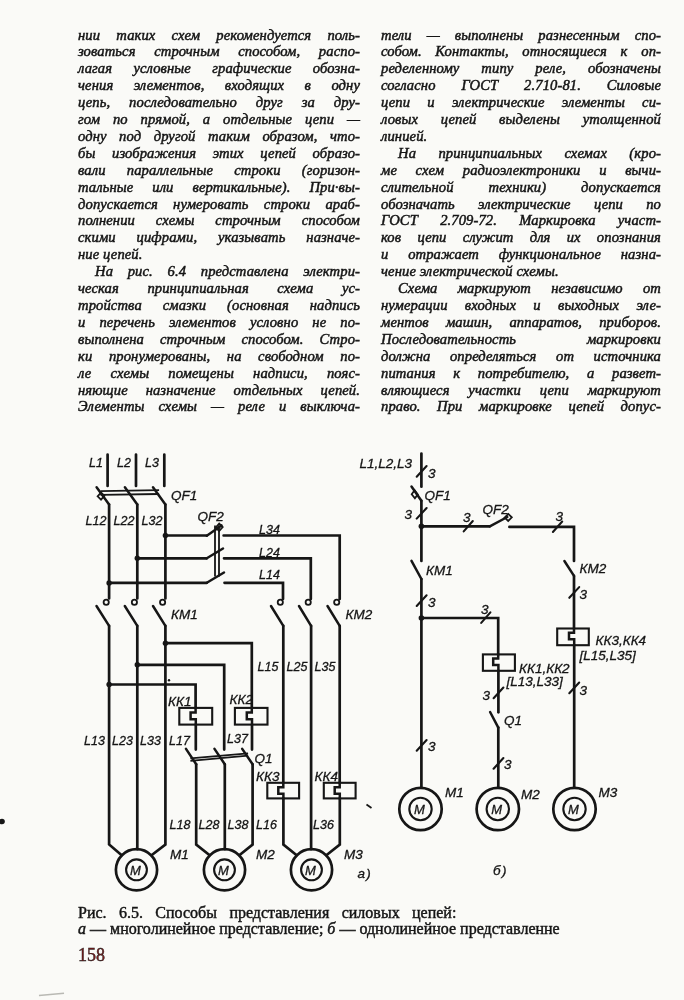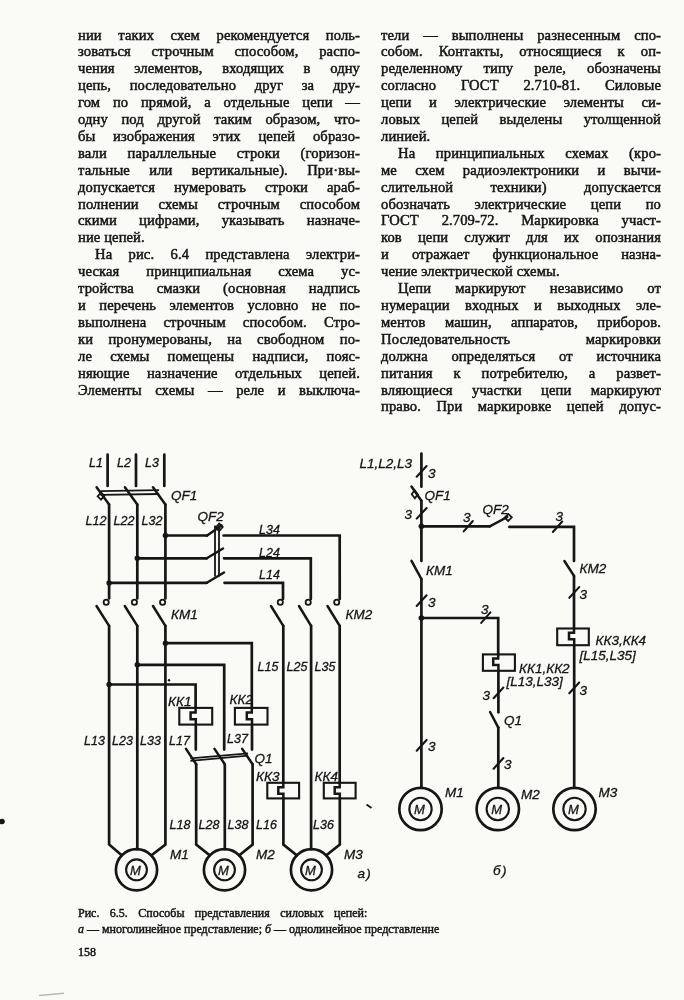--- a/index.html
+++ b/index.html
@@ -1,34 +1,35 @@
 <!DOCTYPE html>
 <html><head>
 <meta charset="utf-8">
 <style>
   html,body{margin:0;padding:0;}
   body{width:684px;height:1000px;background:#fafaf7;position:relative;overflow:hidden;
        font-family:"Liberation Serif", serif;}
   .col{position:absolute;color:#151515;font-size:14.6px;line-height:16.9px;
-       letter-spacing:0.1px;-webkit-text-stroke:0.5px #151515;}
+       letter-spacing:0.1px;font-style:italic;-webkit-text-stroke:0.5px #151515;}
   .col div{text-align:justify;text-align-last:justify;white-space:nowrap;}
   .col div.nj{text-align:left;text-align-last:left;}
   .col div.in{text-indent:17px;}
   #lcol{left:78px;top:26.5px;width:282px;}
   #rcol{left:381px;top:26.5px;width:280px;}
   #caption{position:absolute;left:78px;top:905px;width:520px;color:#151515;
-           font-size:12px;line-height:16.3px;-webkit-text-stroke:0.45px #151515;}
-  #pageno{position:absolute;left:78px;top:945px;color:#000000;font-size:12px;-webkit-text-stroke:0.45px #151515;}
+           font-size:16px;line-height:16.3px;-webkit-text-stroke:0.45px #151515;}
+  #pageno{position:absolute;left:78px;top:945px;color:#7f1d1d;font-size:18px;-webkit-text-stroke:0.45px #151515;}
   #svgwrap{position:absolute;left:0;top:440px;}
 </style>
 </head>
 <body>
 <div id="lcol" class="col">
 <div>нии таких схем рекомендуется поль-</div>
 <div>зоваться строчным способом, распо-</div>
+<div>лагая условные графические обозна-</div>
 <div>чения элементов, входящих в одну</div>
 <div>цепь, последовательно друг за дру-</div>
 <div>гом по прямой, а отдельные цепи —</div>
 <div>одну под другой таким образом, что-</div>
 <div>бы изображения этих цепей образо-</div>
 <div>вали параллельные строки (горизон-</div>
 <div>тальные или вертикальные). При·вы-</div>
 <div>допускается нумеровать строки араб-</div>
 <div>полнении схемы строчным способом</div>
 <div>скими цифрами, указывать назначе-</div>
@@ -52,21 +53,21 @@
 <div>ловых цепей выделены утолщенной</div>
 <div class="nj">линией.</div>
 <div class="in">На принципиальных схемах (кро-</div>
 <div>ме схем радиоэлектроники и вычи-</div>
 <div>слительной техники) допускается</div>
 <div>обозначать электрические цепи по</div>
 <div>ГОСТ 2.709-72. Маркировка участ-</div>
 <div>ков цепи служит для их опознания</div>
 <div>и отражает функциональное назна-</div>
 <div class="nj">чение электрической схемы.</div>
-<div class="in">Цепи маркируют независимо от</div>
+<div class="in">Схема маркируют независимо от</div>
 <div>нумерации входных и выходных эле-</div>
 <div>ментов машин, аппаратов, приборов.</div>
 <div>Последовательность маркировки</div>
 <div>должна определяться от источника</div>
 <div>питания к потребителю, а развет-</div>
 <div>вляющиеся участки цепи маркируют</div>
 <div>право. При маркировке цепей допус-</div>
 </div>
 <div id="caption"><span style="word-spacing:2.2px">Рис.&nbsp;&nbsp;6.5.&nbsp;&nbsp;Способы&nbsp;&nbsp;представления&nbsp;&nbsp;силовых&nbsp;&nbsp;цепей:</span><br>
 <i>а</i> — многолинейное представление; <i>б</i> — однолинейное представленне</div>

